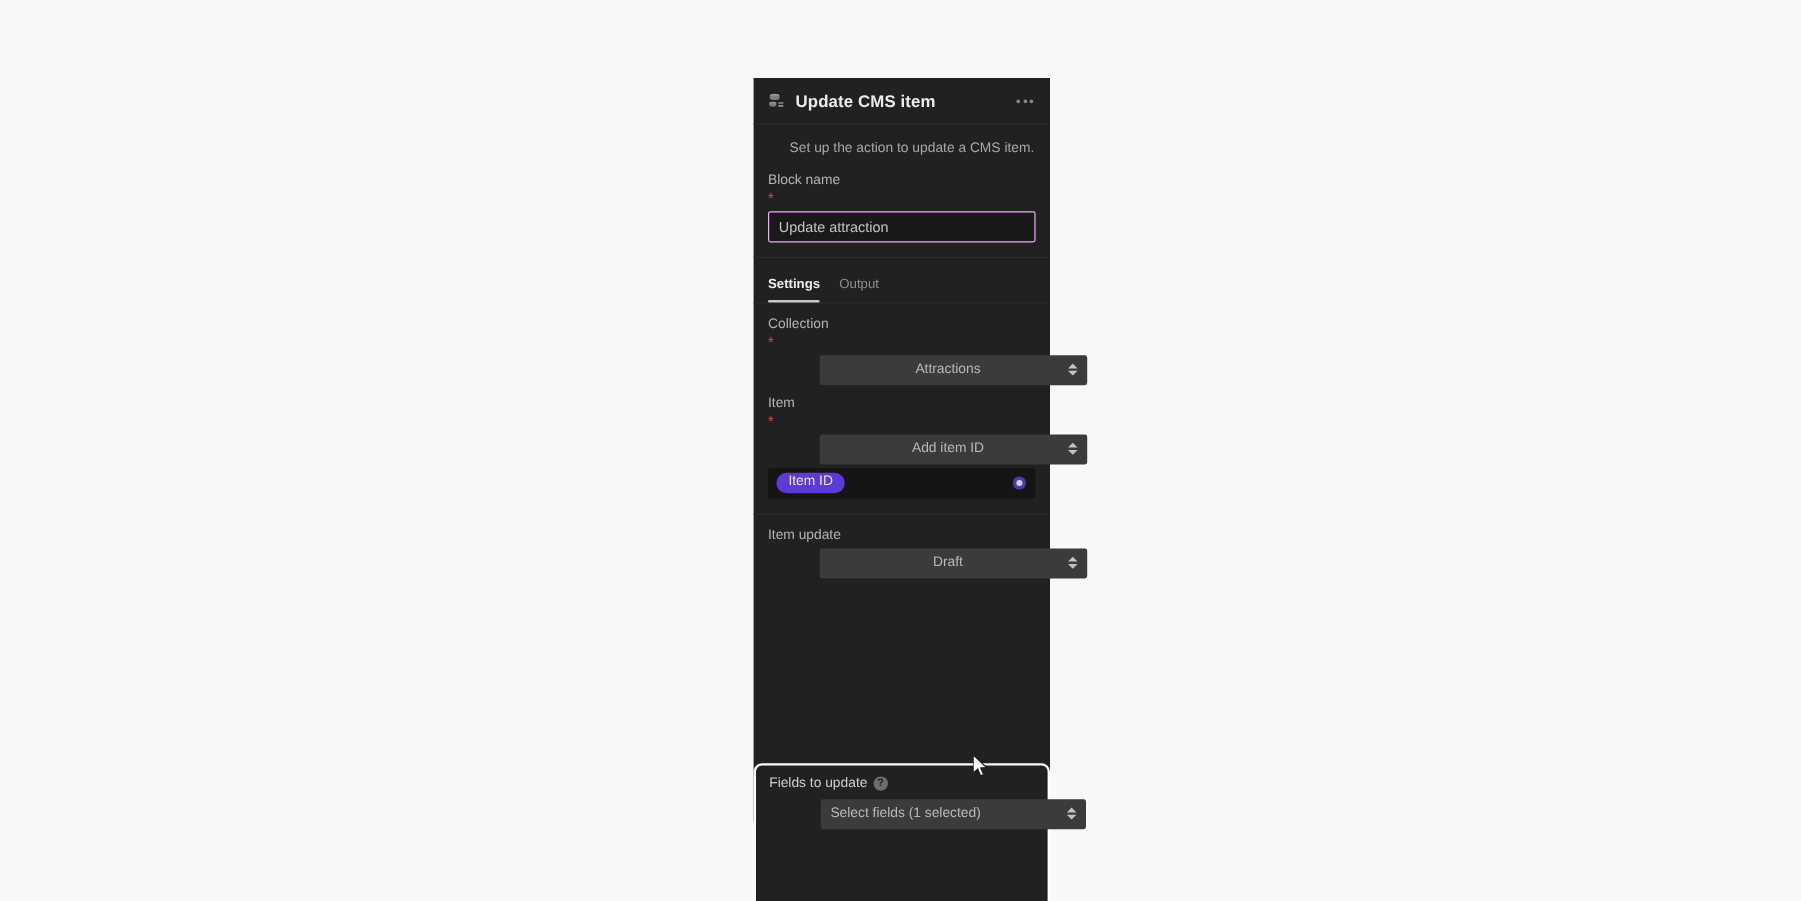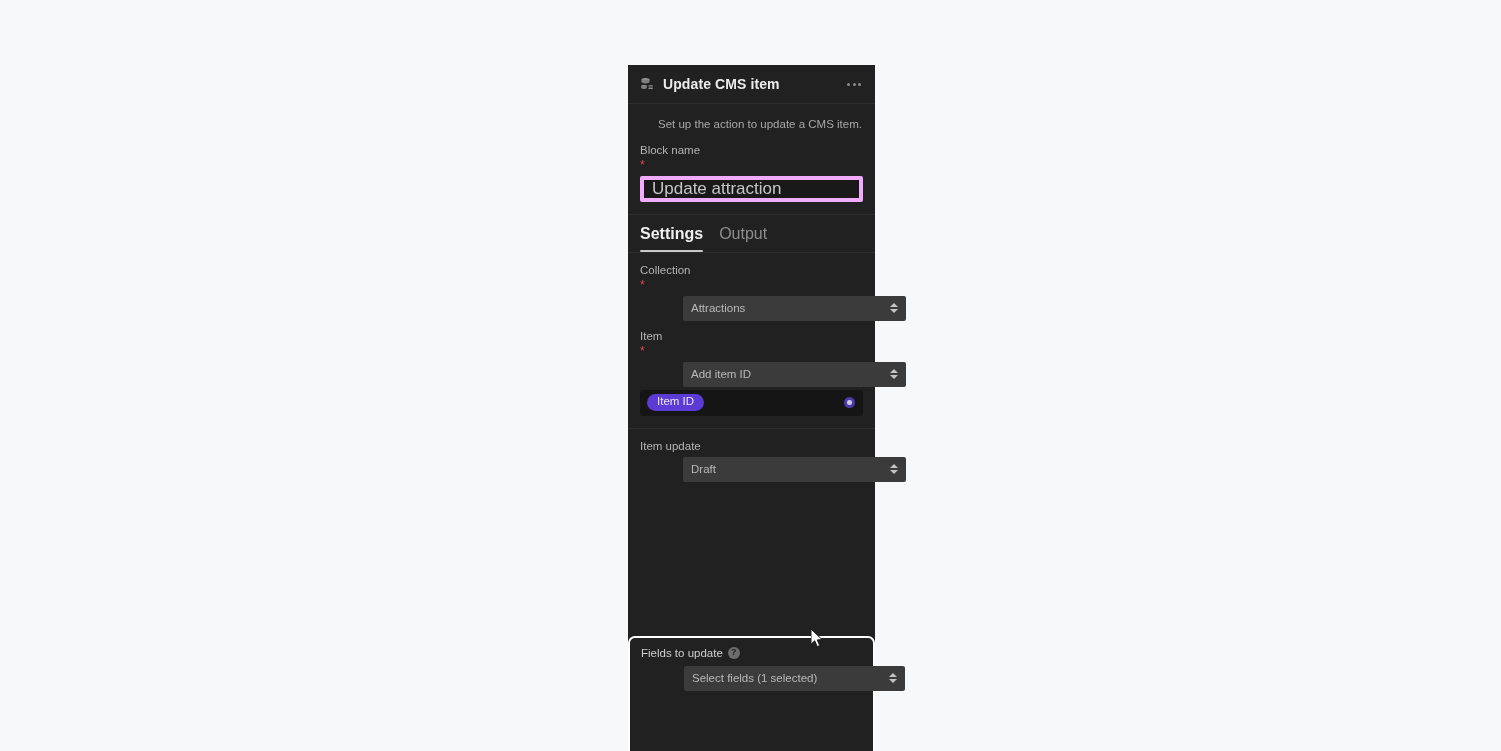--- a/index.html
+++ b/index.html
@@ -89,42 +89,42 @@
     align-items: flex-start;
     gap: 3px;
     flex-direction: column;
   }
   .req { color: #e0484a; font-size: 12px; line-height: 1; }
 
   .text-input {
     width: 100%;
     height: 26px;
     background: #191919;
-    border: 4px solid #f0abfc;
+    border: 1px solid #f0abfc;
     border-radius: 2px;
     color: #c6c6c6;
-    font-size: 17px;
+    font-size: 12px;
     font-family: "Liberation Sans", sans-serif;
     padding: 0 8px;
     outline: none;
   }
   .text-input::placeholder { color: #8e8e8e; }
 
   
   .tabs {
     display: flex;
     gap: 16px;
     padding: 0 12px;
     height: 38px;
     align-items: flex-end;
     border-bottom: 1px solid #2c2c2c;
     flex: 0 0 auto;
   }
   .tab {
-    font-size: 16px;
+    font-size: 11px;
     color: #8e8e8e;
     padding-bottom: 9px;
     position: relative;
     cursor: pointer;
     white-space: nowrap;
   }
   .tab.active { color: #efefef; font-weight: bold; }
   .tab.active::after {
     content: "";
     position: absolute;
@@ -133,20 +133,21 @@
     background: #c9c9c9;
     border-radius: 1px;
   }
 
   
   .panel-body { flex: 1 1 auto; position: relative; }
 
   .sec-block {
     padding: 11px 12px 12px 12px;
     border-bottom: 1px solid #2c2c2c;
+    text-align: center;
   }
   .sec-block.nb { border-bottom: none; }
 
   .fgroup { margin-bottom: 9px; }
   .fgroup:last-child { margin-bottom: 0; }
 
   
   .select-ctl {
     position: relative;
     width: 100%;

